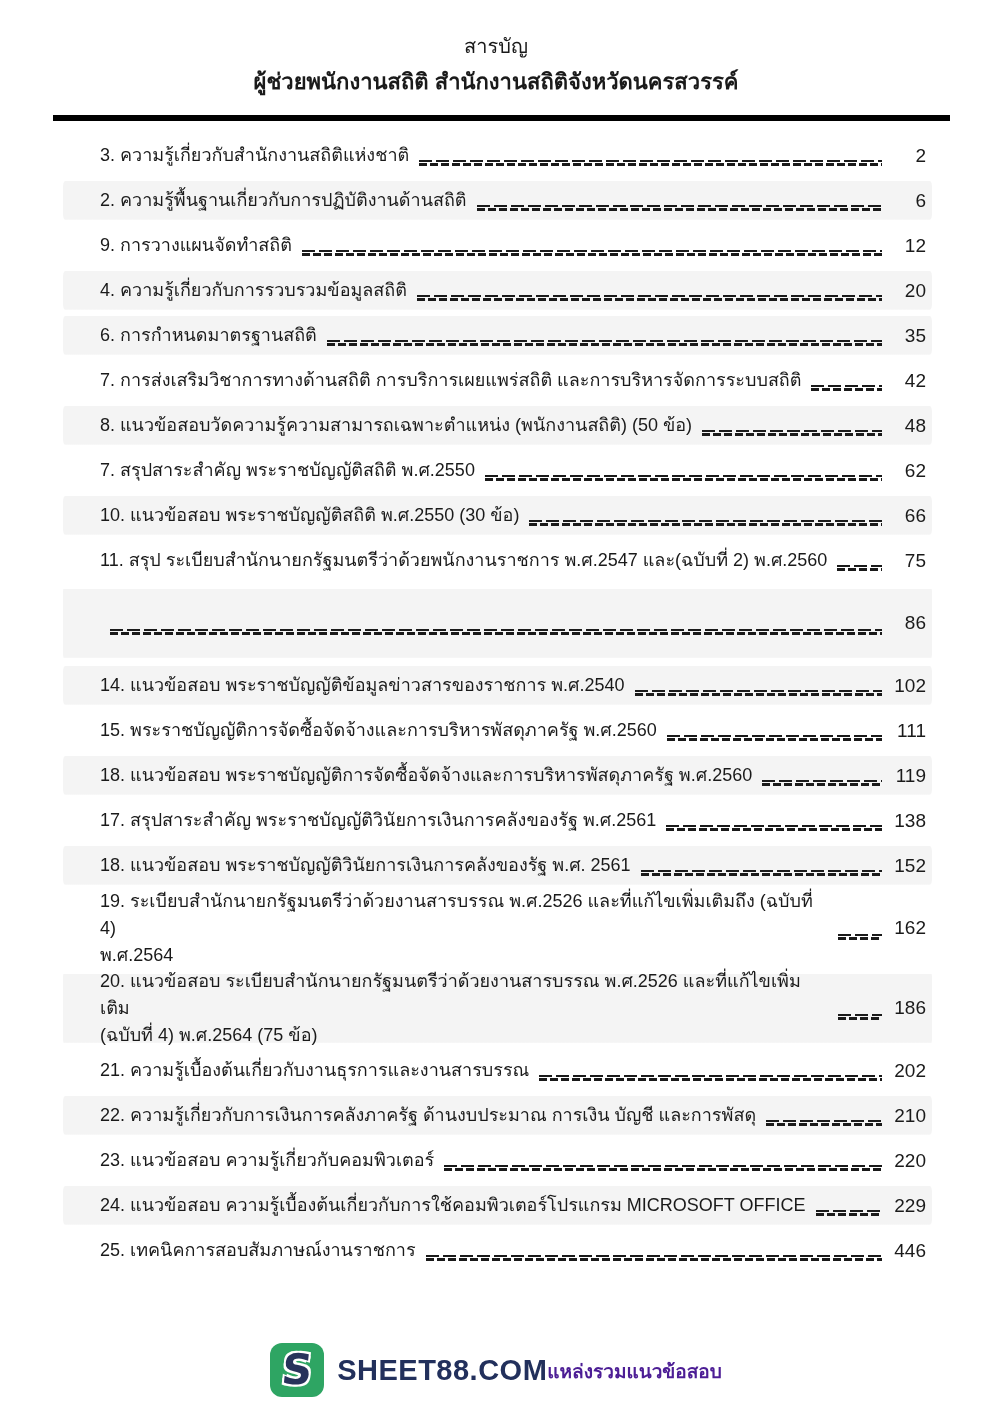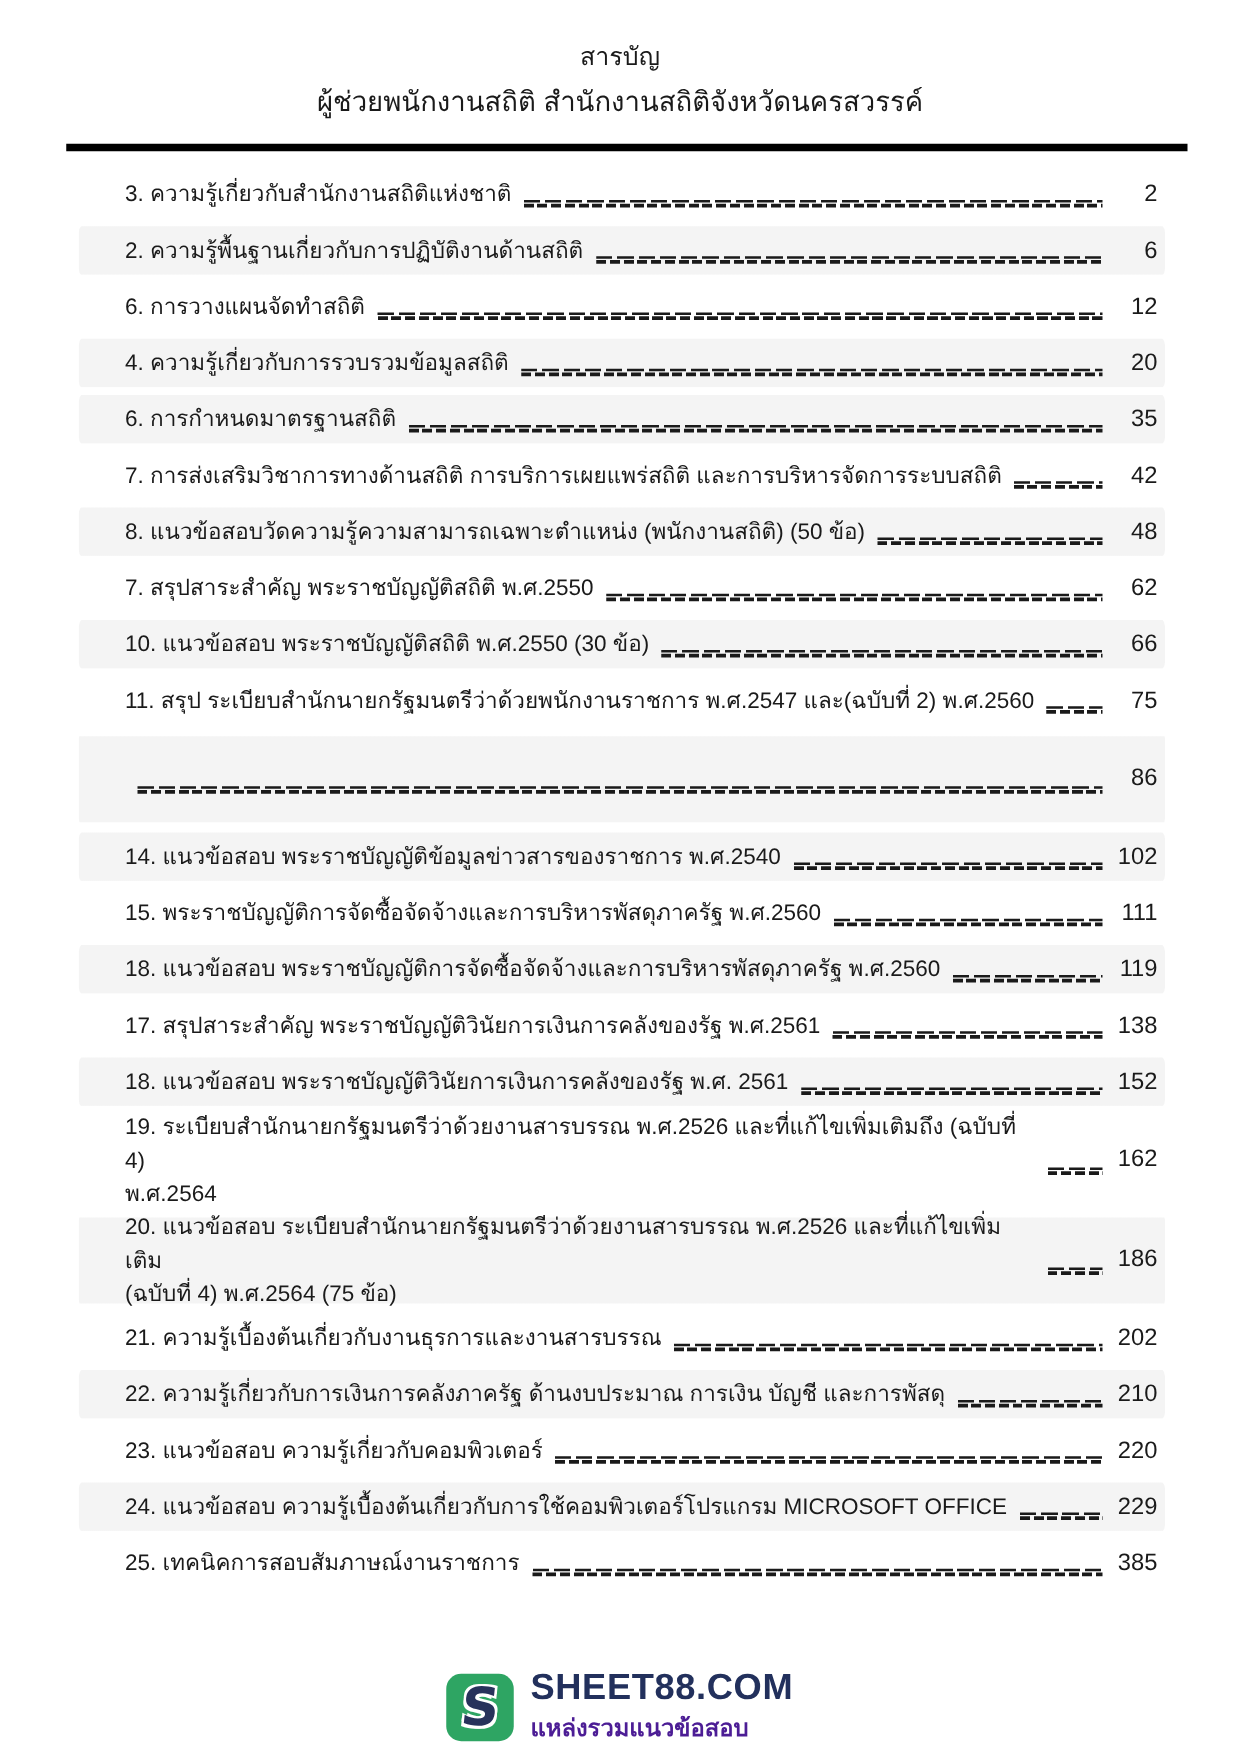--- a/index.html
+++ b/index.html
@@ -3,21 +3,21 @@
 <meta charset="utf-8">
 <style>
   html,body{margin:0;padding:0}
   body{
     width:992px;height:1403px;background:#ffffff;position:relative;
     font-family:"Liberation Sans","DejaVu Sans",sans-serif;color:#1a1a1a;
     overflow:hidden;
   }
   .header{padding-top:34px;text-align:center}
   .doc-title{font-size:20px;line-height:1.2}
-  .doc-subtitle{font-size:22px;font-weight:normal;margin-top:6px}
+  .doc-subtitle{font-size:22px;font-weight:bold;margin-top:6px}
   .rule{height:6px;background:#000;margin:16px 42px 0 53px}
 
   .toc{margin:12px 60px 0 63px}
   .row{
     display:flex;align-items:center;height:45px;
     padding:0 6px 0 37px;box-sizing:border-box;
   }
   .row.shaded{
     background:linear-gradient(#f4f4f4,#f4f4f4) center/100% 86% no-repeat;
     border-radius:8px;
@@ -47,21 +47,21 @@
   .logo-mark{
     width:54px;height:54px;border-radius:12px;background:#2EA563;
     display:flex;align-items:center;justify-content:center;flex:0 0 auto;
   }
   .logo-s{
     font-family:"DejaVu Sans","Liberation Sans",sans-serif;
     font-weight:bold;font-size:42px;line-height:1;color:#27325B;
     transform:skewX(-6deg);
     text-shadow:-2px -2px 0 #fff,2px -2px 0 #fff,-2px 2px 0 #fff,2px 2px 0 #fff;
   }
-  .logo-text{display:flex;flex-direction:column;align-items:flex-start}
+  .logo-text{display:flex;flex-direction:row;align-items:center}
   .brand{color:#22305C;font-size:29px;font-weight:bold;line-height:1.05;letter-spacing:.5px}
   .tagline{color:#4c1d95;font-size:19px;font-weight:bold;margin-top:2px}
 </style>
 </head>
 <body>
 
 <div class="header">
   <div class="doc-title">สารบัญ</div>
   <div class="doc-subtitle">ผู้ช่วยพนักงานสถิติ สำนักงานสถิติจังหวัดนครสวรรค์</div>
 </div>
@@ -74,21 +74,21 @@
     <span class="pagenum">2</span>
   </div>
 
   <div class="row shaded">
     <span class="label">2. ความรู้พื้นฐานเกี่ยวกับการปฏิบัติงานด้านสถิติ</span>
     <span class="leader"></span>
     <span class="pagenum">6</span>
   </div>
 
   <div class="row">
-    <span class="label">6. การวางแผนจัดทำสถิติ</span>
+    <span class="label">9. การวางแผนจัดทำสถิติ</span>
     <span class="leader"></span>
     <span class="pagenum">12</span>
   </div>
 
   <div class="row shaded">
     <span class="label">4. ความรู้เกี่ยวกับการรวบรวมข้อมูลสถิติ</span>
     <span class="leader"></span>
     <span class="pagenum">20</span>
   </div>
 
@@ -199,21 +199,21 @@
 
   <div class="row shaded">
     <span class="label">24. แนวข้อสอบ ความรู้เบื้องต้นเกี่ยวกับการใช้คอมพิวเตอร์โปรแกรม MICROSOFT OFFICE</span>
     <span class="leader"></span>
     <span class="pagenum">229</span>
   </div>
 
   <div class="row">
     <span class="label">25. เทคนิคการสอบสัมภาษณ์งานราชการ</span>
     <span class="leader"></span>
-    <span class="pagenum">385</span>
+    <span class="pagenum">446</span>
   </div>
 </div>
 
 <div class="footer">
   <div class="logo-mark">
     <span class="logo-s">S</span>
   </div>
   <div class="logo-text">
     <span class="brand">SHEET88.COM</span>
     <span class="tagline">แหล่งรวมแนวข้อสอบ</span>

